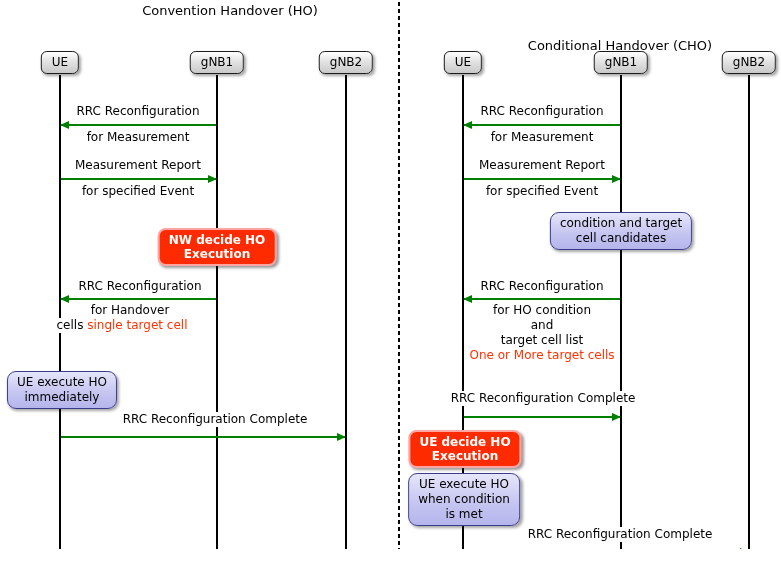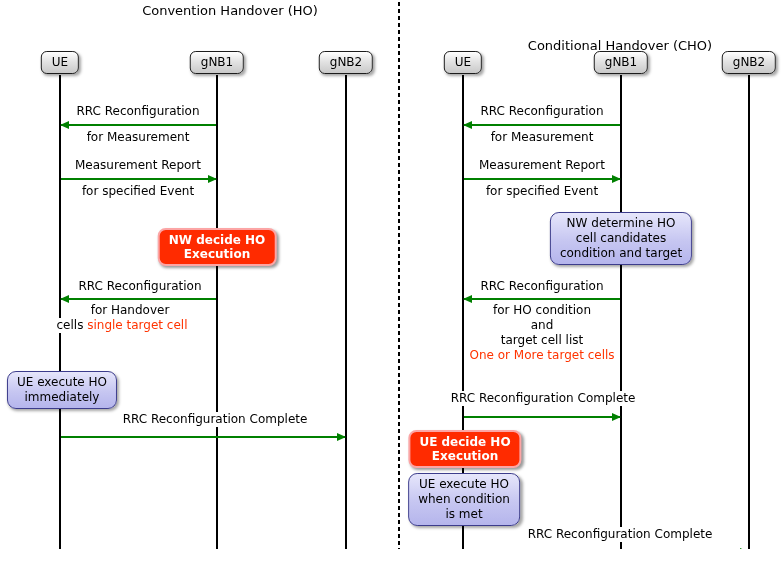--- a/index.html
+++ b/index.html
@@ -93,23 +93,22 @@
   </div>
   <div class="msg" style="left:542px;top:130px;">for Measurement</div>
 
   <div class="msg" style="left:542px;top:158px;">Measurement Report</div>
   <div class="arrow" style="left:464px;top:178px;width:156px;">
     <span class="hd hd-r"></span>
   </div>
   <div class="msg" style="left:542px;top:184px;">for specified Event</div>
 
   <div class="note" style="left:621px;top:212px;">
-    <div>NW determine HO</div>
+    <div>condition and target</div>
     <div>cell candidates</div>
-    <div>condition and target</div>
   </div>
 
   <div class="msg" style="left:542px;top:279px;">RRC Reconfiguration</div>
   <div class="arrow" style="left:464px;top:298px;width:156px;">
     <span class="hd hd-l"></span>
   </div>
   <div class="msg" style="left:542px;top:303px;">for HO condition</div>
   <div class="msg" style="left:542px;top:318px;">and</div>
   <div class="msg" style="left:542px;top:333px;">target cell list</div>
   <div class="msg hl" style="left:542px;top:348px;">One or More target cells</div>

